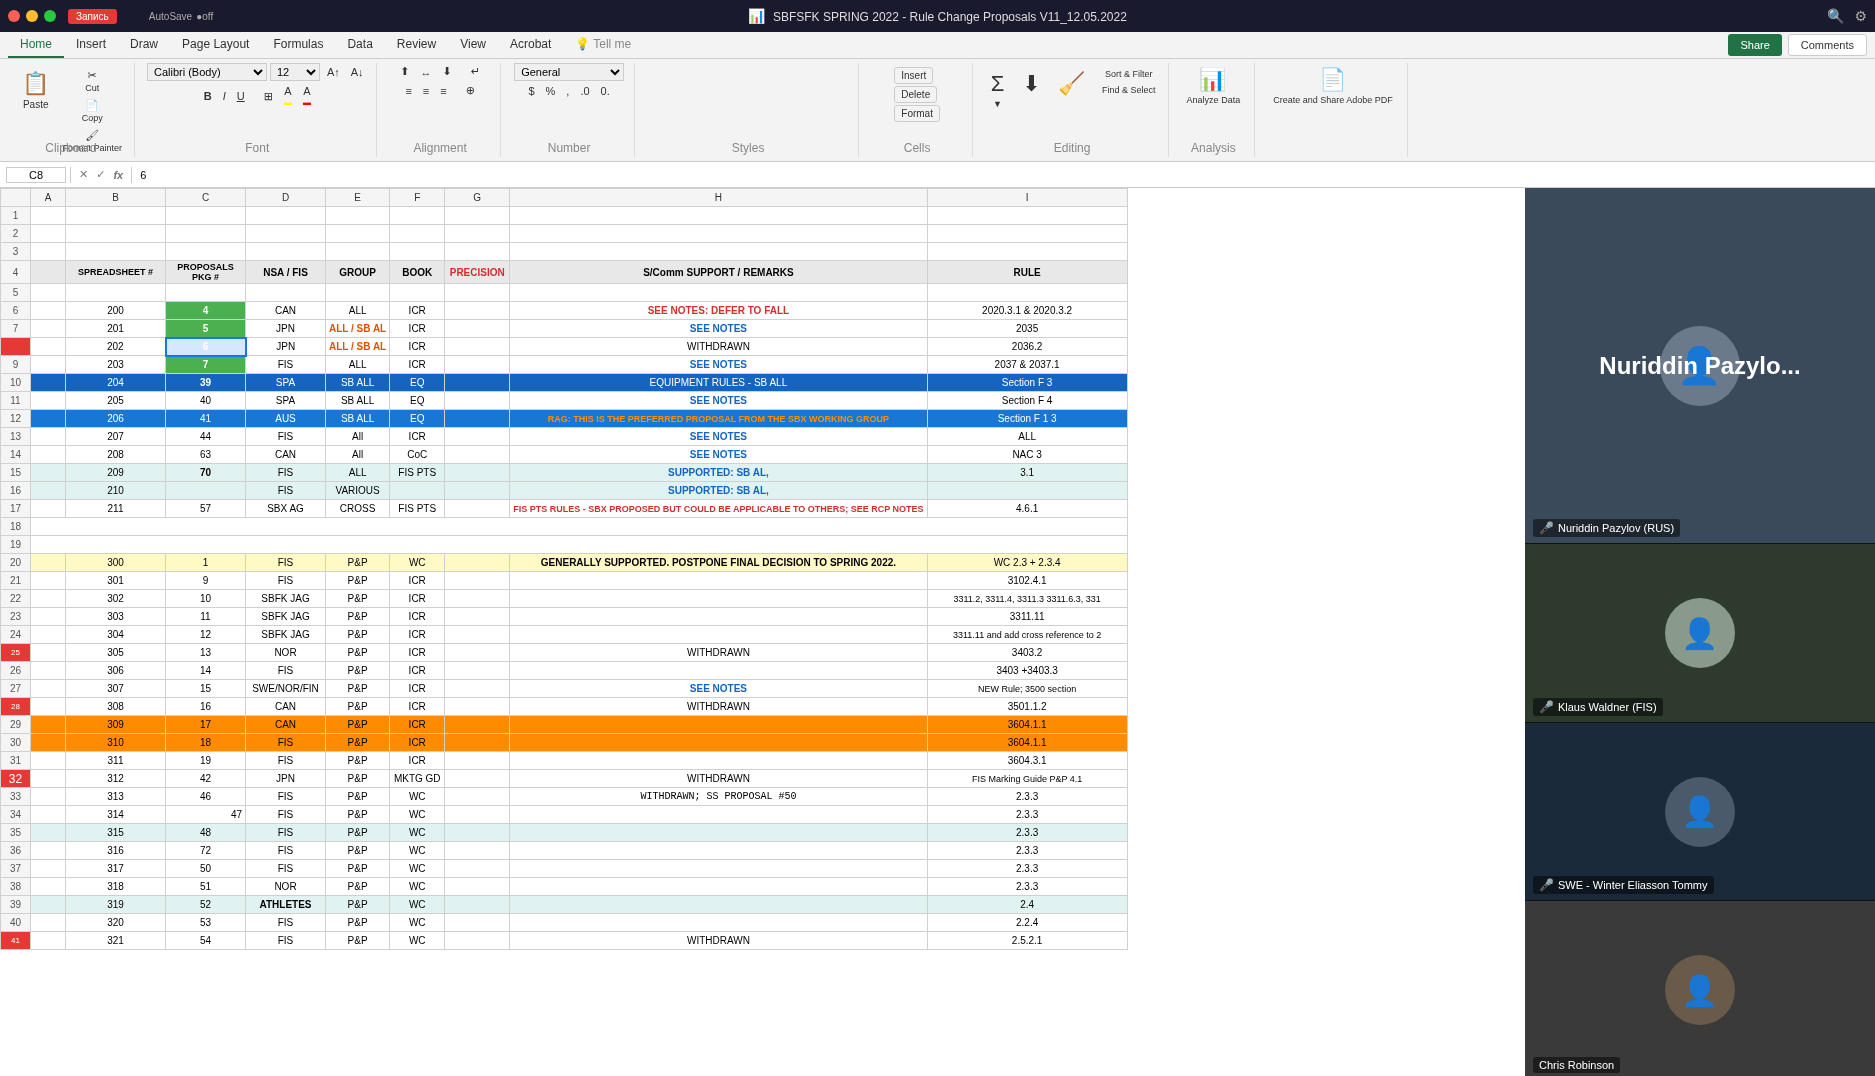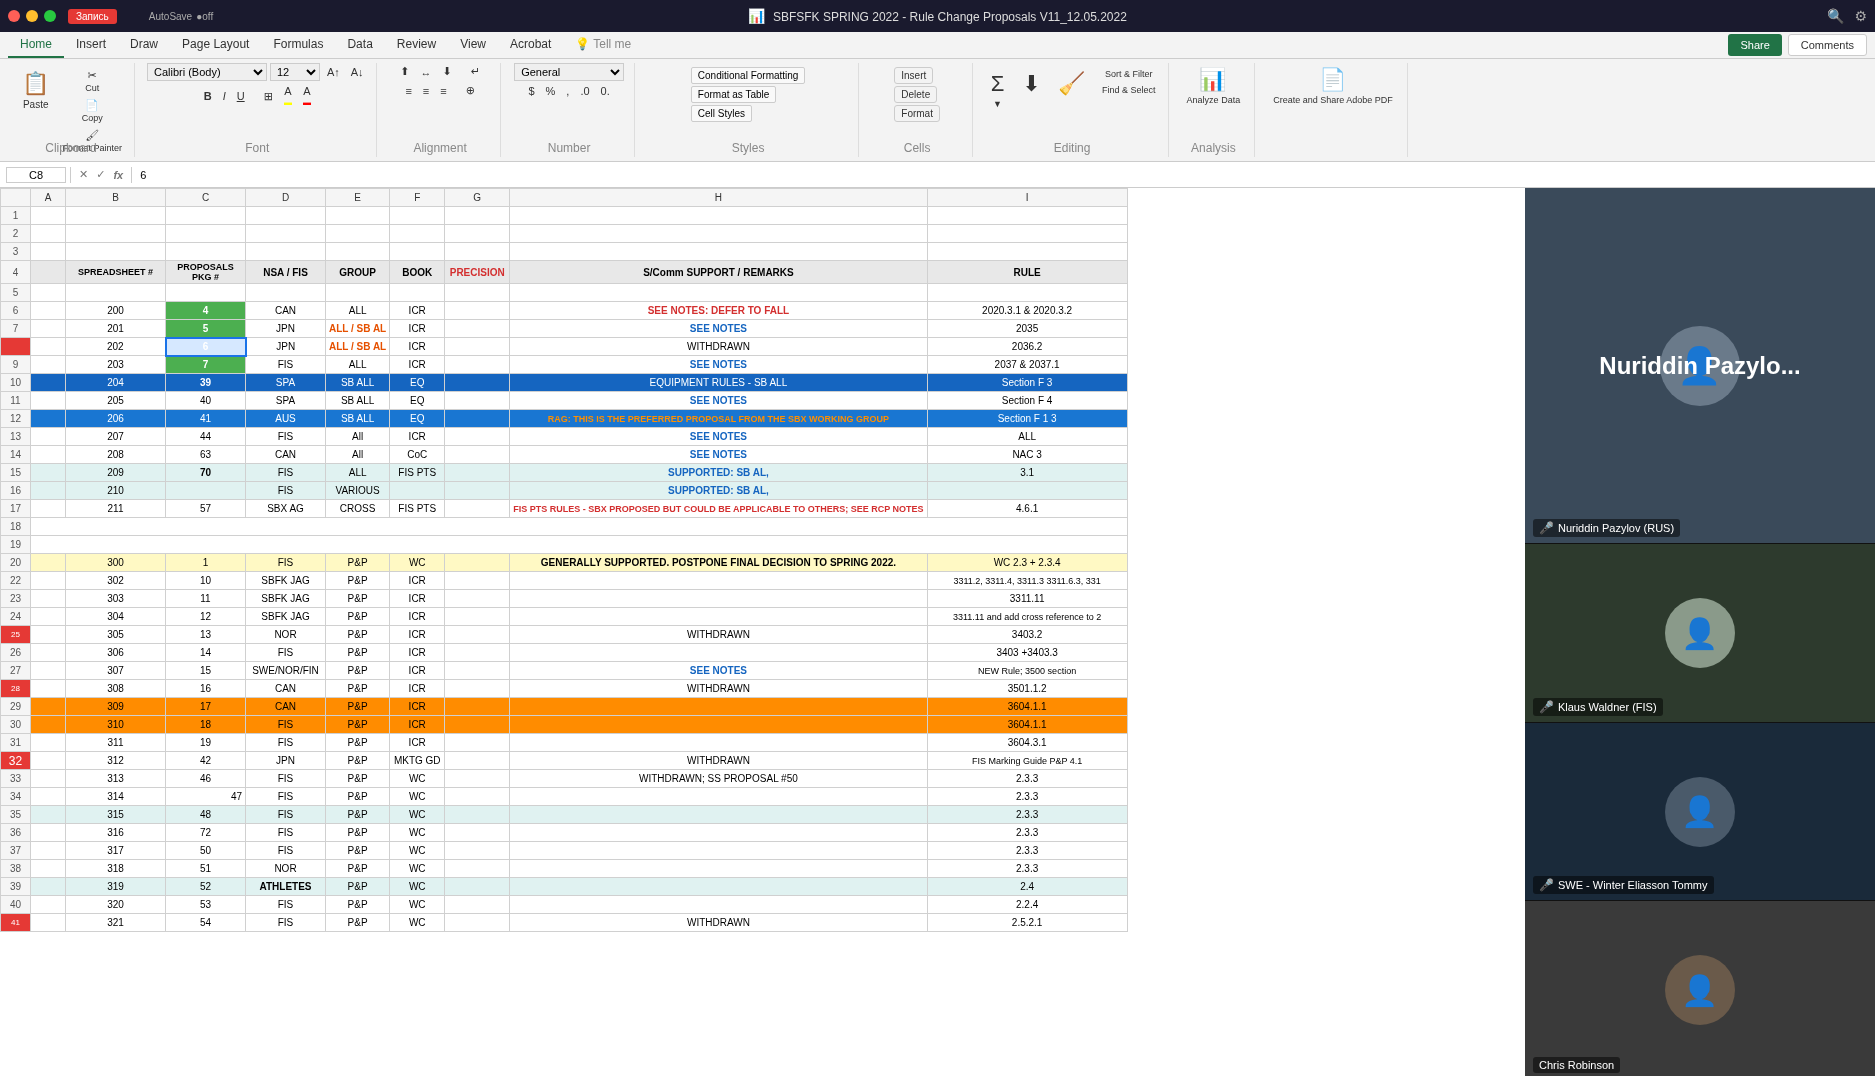--- a/index.html
+++ b/index.html
@@ -240,25 +240,20 @@
         <button class="ribbon-btn">$</button>
         <button class="ribbon-btn">%</button>
         <button class="ribbon-btn">,</button>
         <button class="ribbon-btn">.0</button>
         <button class="ribbon-btn">0.</button>
       </div>
       <span class="ribbon-group-label">Number</span>
     </div>
 
     <div class="ribbon-group styles-group" style="min-width:220px;">
-      <div class="ribbon-row" style="flex:1;flex-direction:column;gap:2px;align-items:flex-start;padding-top:4px;">
-        <button class="format-table-btn">Conditional Formatting</button>
-        <button class="format-table-btn">Format as Table</button>
-        <button class="cell-styles-btn">Cell Styles</button>
-      </div>
       <span class="ribbon-group-label">Styles</span>
     </div>
 
     <div class="ribbon-group cells-group" style="min-width:110px;">
       <div class="ribbon-row" style="flex:1;flex-direction:column;gap:2px;align-items:flex-start;padding-top:4px;">
         <button class="ribbon-btn" style="font-size:10px;padding:2px 6px;border:1px solid #ccc;">Insert</button>
         <button class="ribbon-btn" style="font-size:10px;padding:2px 6px;border:1px solid #ccc;">Delete</button>
         <button class="ribbon-btn" style="font-size:10px;padding:2px 6px;border:1px solid #ccc;">Format</button>
       </div>
       <span class="ribbon-group-label">Cells</span>
@@ -577,20 +572,32 @@
           <td style="text-align:center;">300</td>
           <td style="text-align:center;">1</td>
           <td style="text-align:center;">FIS</td>
           <td style="text-align:center;">P&amp;P</td>
           <td style="text-align:center;">WC</td>
           <td></td>
           <td style="font-weight:bold;text-align:center;">GENERALLY SUPPORTED. POSTPONE FINAL DECISION TO SPRING 2022.</td>
           <td style="text-align:center;">WC 2.3 + 2.3.4</td>
         </tr>
 
+        <tr>
+          <td class="row-header">21</td>
+          <td></td>
+          <td style="text-align:center;">301</td>
+          <td style="text-align:center;">9</td>
+          <td style="text-align:center;">FIS</td>
+          <td style="text-align:center;">P&amp;P</td>
+          <td style="text-align:center;">ICR</td>
+          <td></td>
+          <td></td>
+          <td style="text-align:center;">3102.4.1</td>
+        </tr>
 
         <tr>
           <td class="row-header">22</td>
           <td></td>
           <td style="text-align:center;">302</td>
           <td style="text-align:center;">10</td>
           <td style="text-align:center;">SBFK JAG</td>
           <td style="text-align:center;">P&amp;P</td>
           <td style="text-align:center;">ICR</td>
           <td></td>
@@ -730,21 +737,21 @@
 
         <tr>
           <td class="row-header">33</td>
           <td></td>
           <td style="text-align:center;">313</td>
           <td style="text-align:center;">46</td>
           <td style="text-align:center;">FIS</td>
           <td style="text-align:center;">P&amp;P</td>
           <td style="text-align:center;">WC</td>
           <td></td>
-          <td style="text-align:center;">WITHDRAWN; SS PROPOSAL #50</td>
+          <td style="text-align:center;font-family:Liberation Mono, monospace;">WITHDRAWN; SS PROPOSAL #50</td>
           <td style="text-align:center;">2.3.3</td>
         </tr>
 
         <tr>
           <td class="row-header">34</td>
           <td></td>
           <td style="text-align:center;">314</td>
           <td style="text-align:right;">47</td>
           <td style="text-align:center;">FIS</td>
           <td style="text-align:center;">P&amp;P</td>

